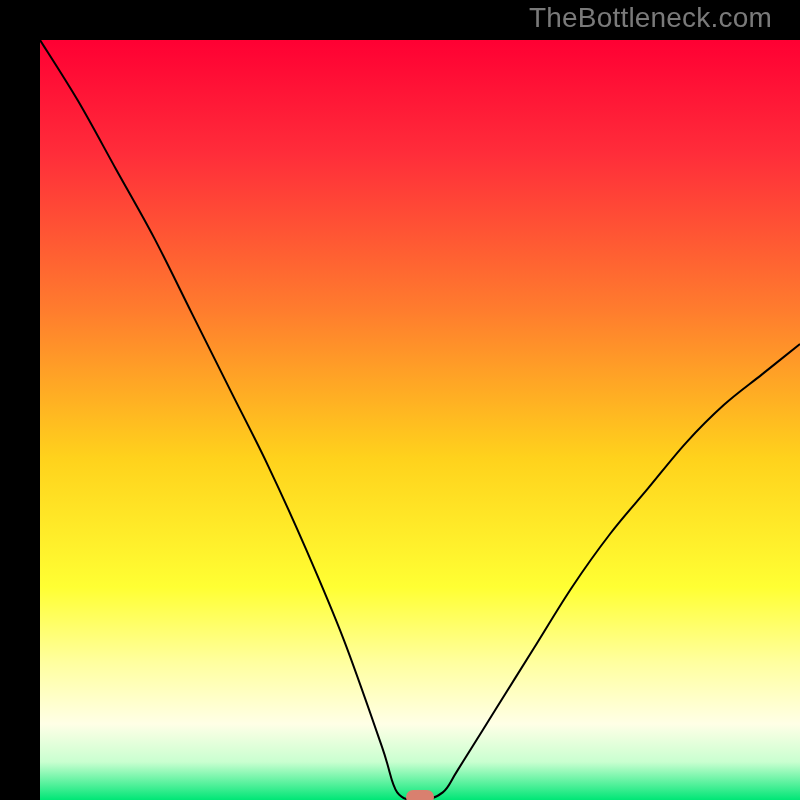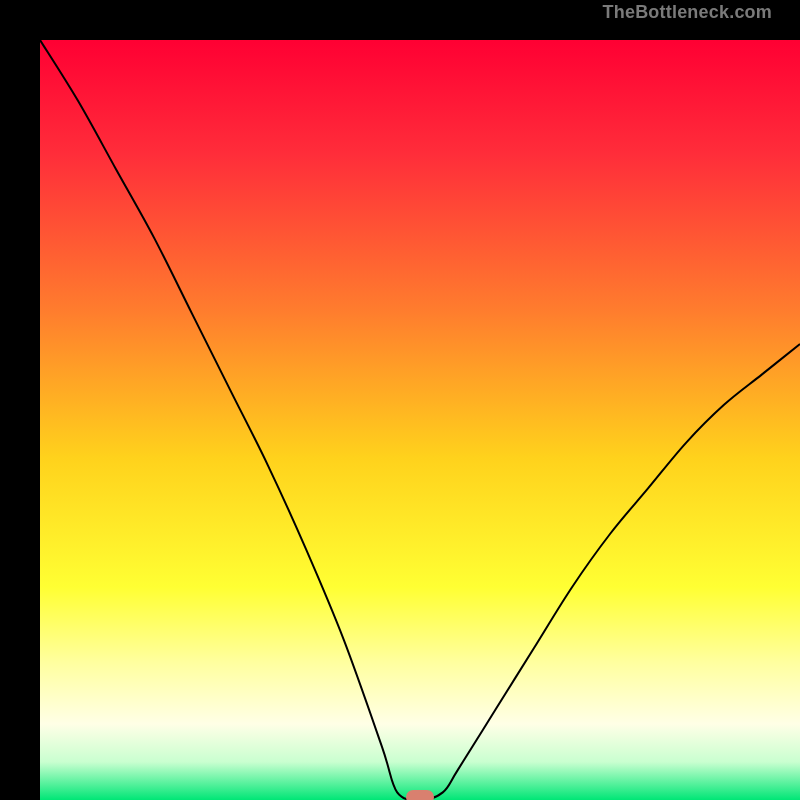--- a/index.html
+++ b/index.html
@@ -17,22 +17,22 @@
     top: 20px;
     width: 760px;
     height: 760px;
     background: #000;
   }
   .watermark {
     position: absolute;
     top: 2px;
     right: 28px;
     color: #7a7a7a;
-    font-size: 18px;
-    font-weight: 700;
+    font-size: 28px;
+    font-weight: 400;
     letter-spacing: 0.2px;
   }
   .plot {
     position: absolute;
     left: 20px;
     top: 20px;
     width: 760px;
     height: 760px;
   }
   svg {

